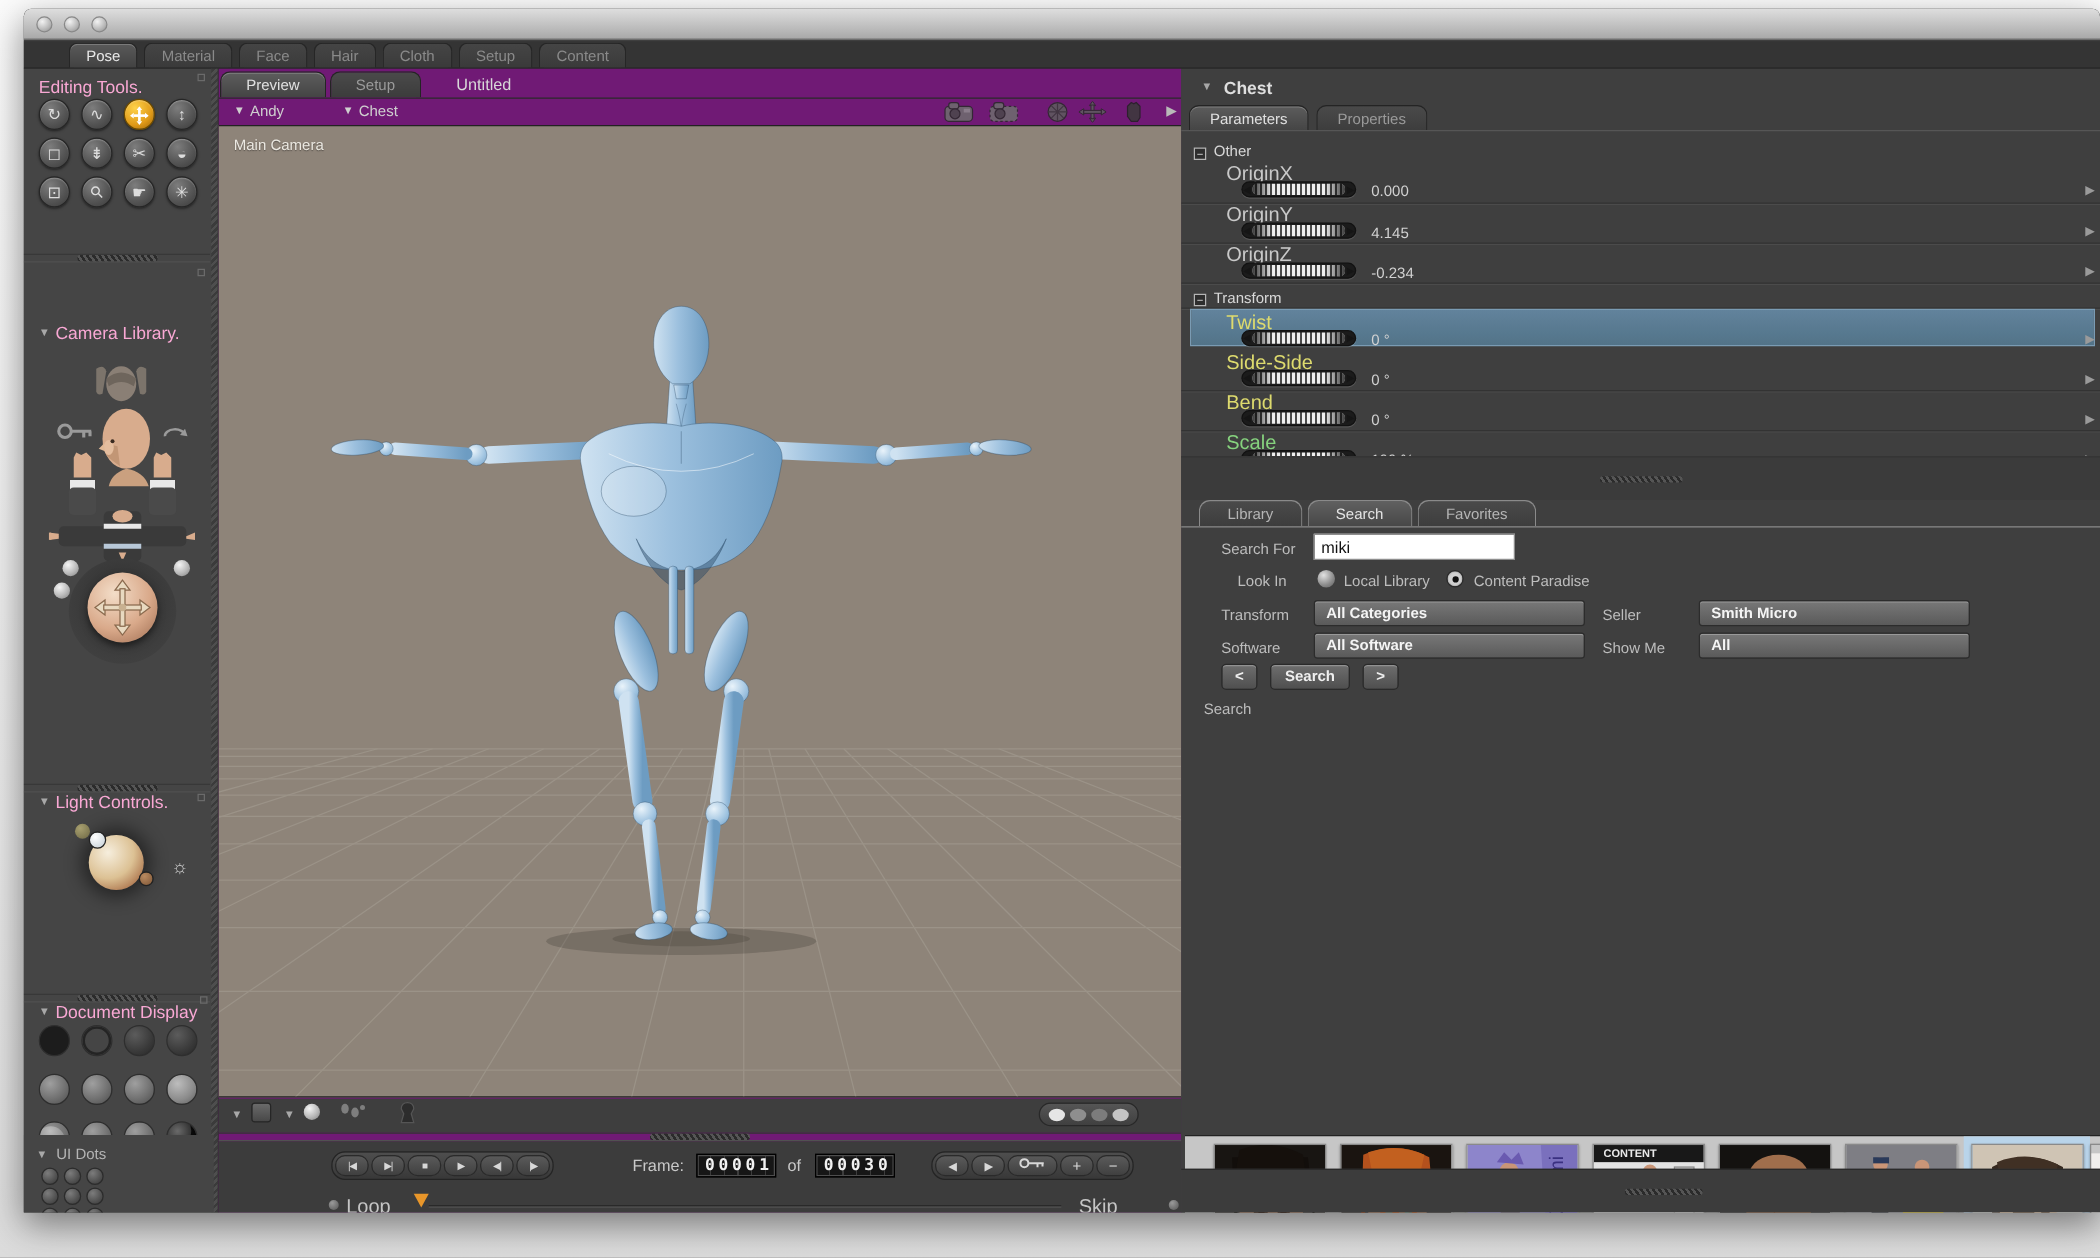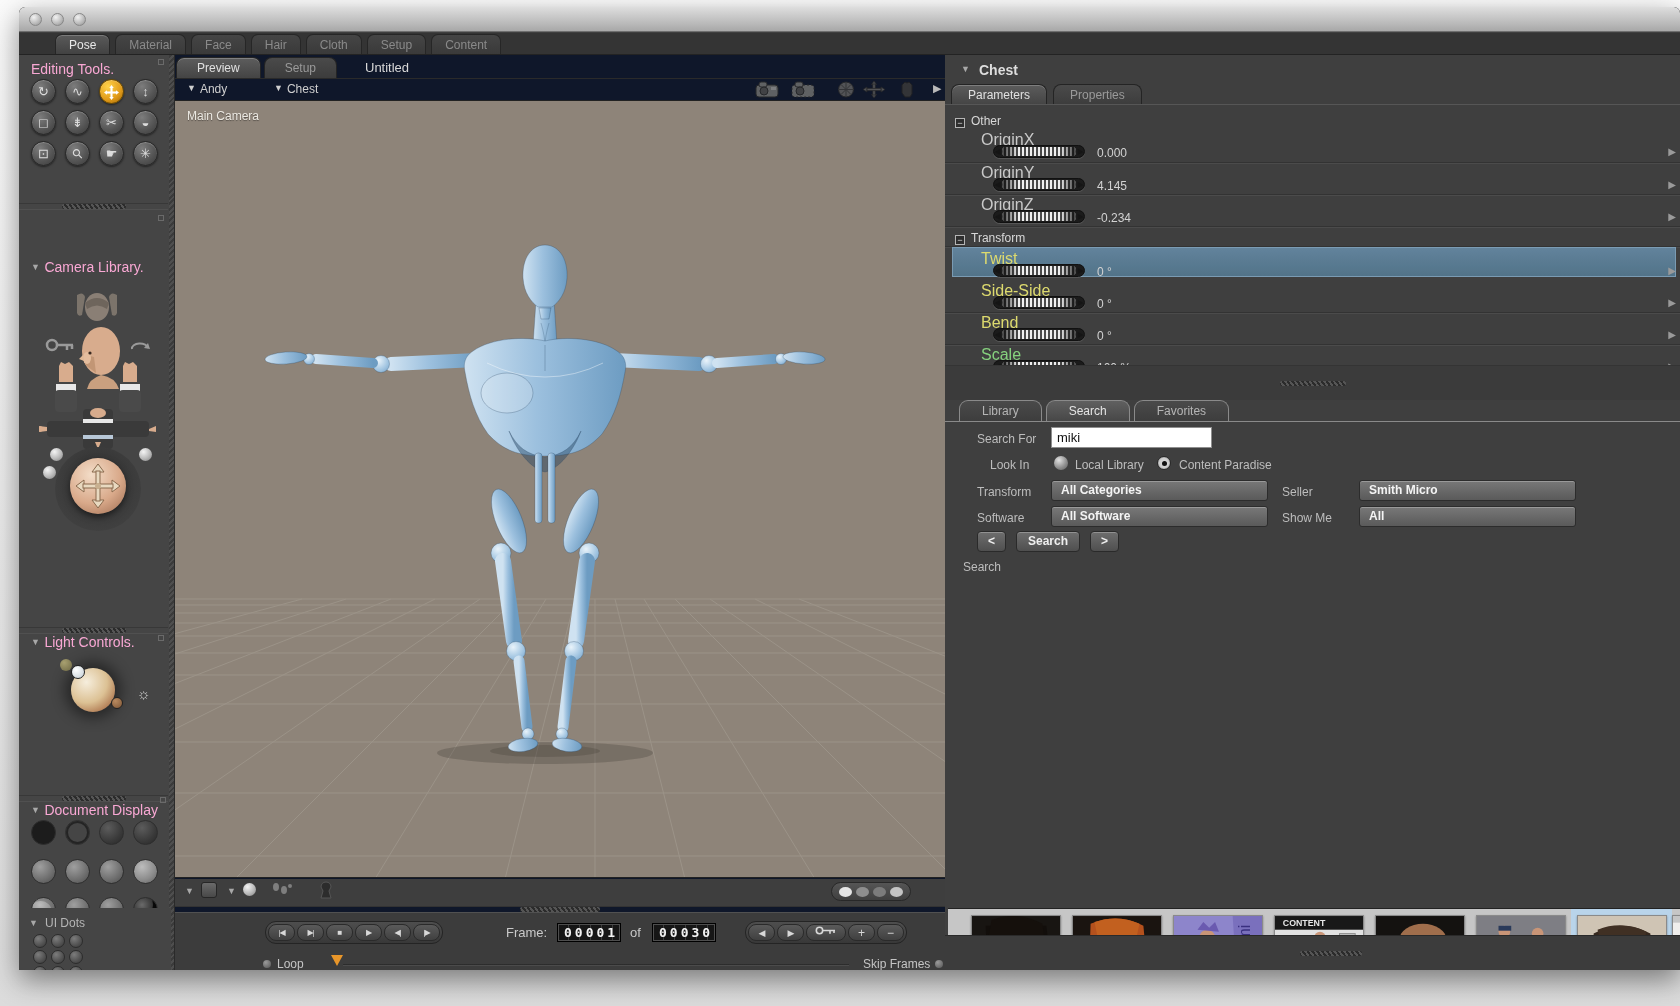--- a/index.html
+++ b/index.html
@@ -82,21 +82,21 @@
   .wire { background-image:
     repeating-linear-gradient(0deg,transparent 0 4px,rgba(0,0,0,.5) 4px 5px),
     repeating-linear-gradient(90deg,transparent 0 4px,rgba(0,0,0,.5) 4px 5px); }
   .sg { background:radial-gradient(circle at 35% 30%,#9f9f9f,#6e6e6e 60%,#4c4c4c); }
   .sl { background:radial-gradient(circle at 35% 30%,#bdbdbd,#8b8b8b 60%,#5f5f5f); }
   .gdark { background:radial-gradient(circle at 35% 30%,#5c5c5c,#3a3a3a 60%,#262626); }
   .gtoon { background:radial-gradient(circle at 35% 30%,#6a6a6a,#222 65%);
     box-shadow:inset -4px -5px 0 rgba(0,0,0,.8); }
 
   
-  .doc { position:absolute; left:156px; top:48px; width:770px; bottom:0; background:#0f172a; }
+  .doc { position:absolute; left:156px; top:48px; width:770px; bottom:0; background:#701a75; }
   .dtabs { position:absolute; left:0; top:2px; height:21px; display:flex; gap:3px; padding-left:1px; }
   .dtab { height:21px; line-height:21px; padding:0 20px; font-size:12px; color:#9a9a9a;
     background:linear-gradient(#4a4a4a,#3c3c3c); border:1px solid #242424; border-bottom:none;
     border-radius:8px 8px 0 0; }
   .dtab.active { color:#e0e0e0; background:linear-gradient(#5d5d5d,#444);
     box-shadow:inset 0 1px 0 #808080; }
   .docname { position:absolute; left:190px; top:5px; font-size:13px; color:#d8d8d8; }
   .dtoolbar { position:absolute; left:0; top:23px; right:0; height:22px;
     border-top:1px solid #2a2a2a; }
   .dd { position:absolute; top:3px; font-size:12px; color:#cfcfcf; }
@@ -130,21 +130,21 @@
   .btngroup { position:absolute; display:flex; gap:2px; padding:2px;
     background:linear-gradient(#4e4e4e,#383838); border:1px solid #242424; border-radius:11px; }
   .pbtn { width:27px; height:17px; border-radius:8px; background:linear-gradient(#5a5a5a,#404040);
     border:1px solid #2a2a2a; color:#d8d8d8; font-size:8px; text-align:center; line-height:16px;
     letter-spacing:-1px; }
   .framelab { position:absolute; font-size:13px; color:#c9c9c9; }
   .counter { position:absolute; height:19px; background:#161616; border:1px solid #000;
     box-shadow:inset 0 0 0 1px #4e4e4e; color:#f2f2f2; font-family:"DejaVu Sans Mono",monospace;
     font-weight:bold; font-size:13px; line-height:17px; letter-spacing:3px; padding:0 2px 0 6px;
     background-image:repeating-linear-gradient(90deg,transparent 0 10px,#3c3c3c 10px 11px); }
-  .looprow { position:absolute; left:0; right:0; top:42px; height:18px; font-size:12px; color:#c5c5c5; }
+  .looprow { position:absolute; left:0; right:0; top:42px; height:18px; font-size:16px; color:#c5c5c5; }
   .ldotbtn { position:absolute; width:8px; height:8px; border-radius:50%;
     background:radial-gradient(circle at 35% 30%,#9a9a9a,#555); top:5px; }
   .track { position:absolute; top:9px; height:2px;
     background:linear-gradient(#1d1d1d,#5a5a5a); }
   .marker { position:absolute; width:0; height:0; border-left:6px solid transparent;
     border-right:6px solid transparent; border-top:11px solid #e8962a; top:0; }
 
   
   .rightpanel { position:absolute; left:926px; top:48px; right:0; bottom:0; background:#3f3f3f; }
   .rp-head { position:absolute; left:18px; top:7px; font-size:14px; font-weight:bold; color:#dedede; }

